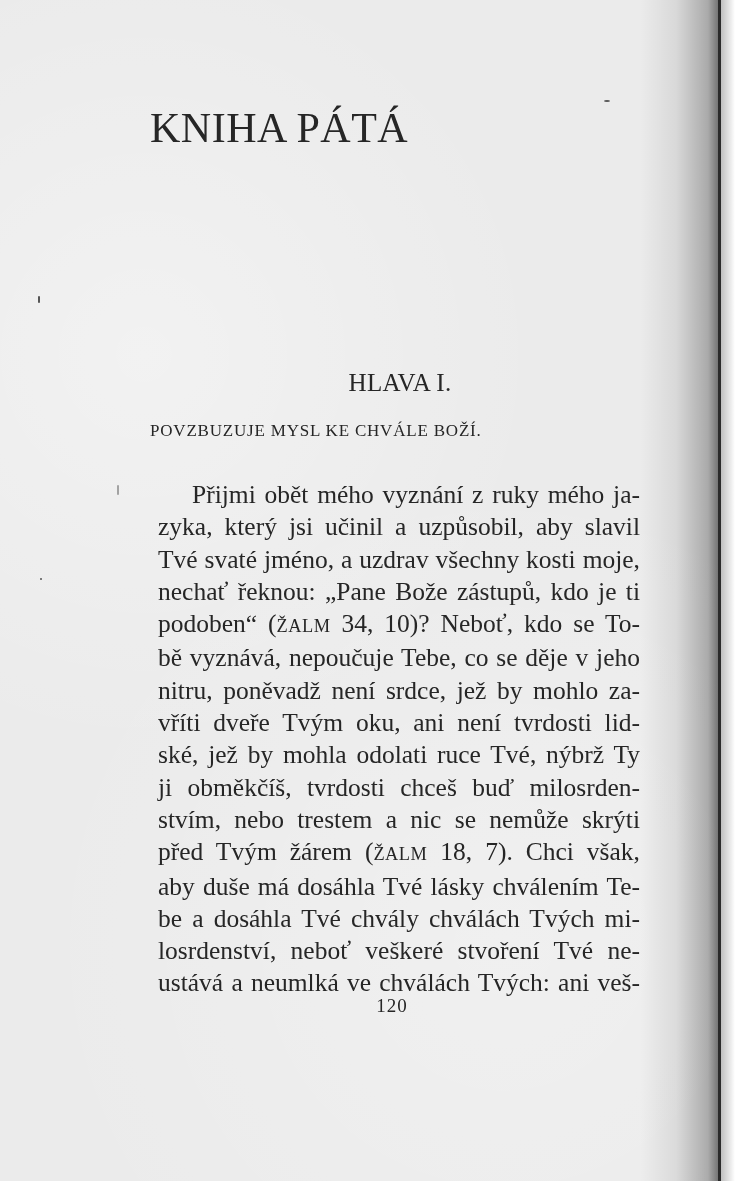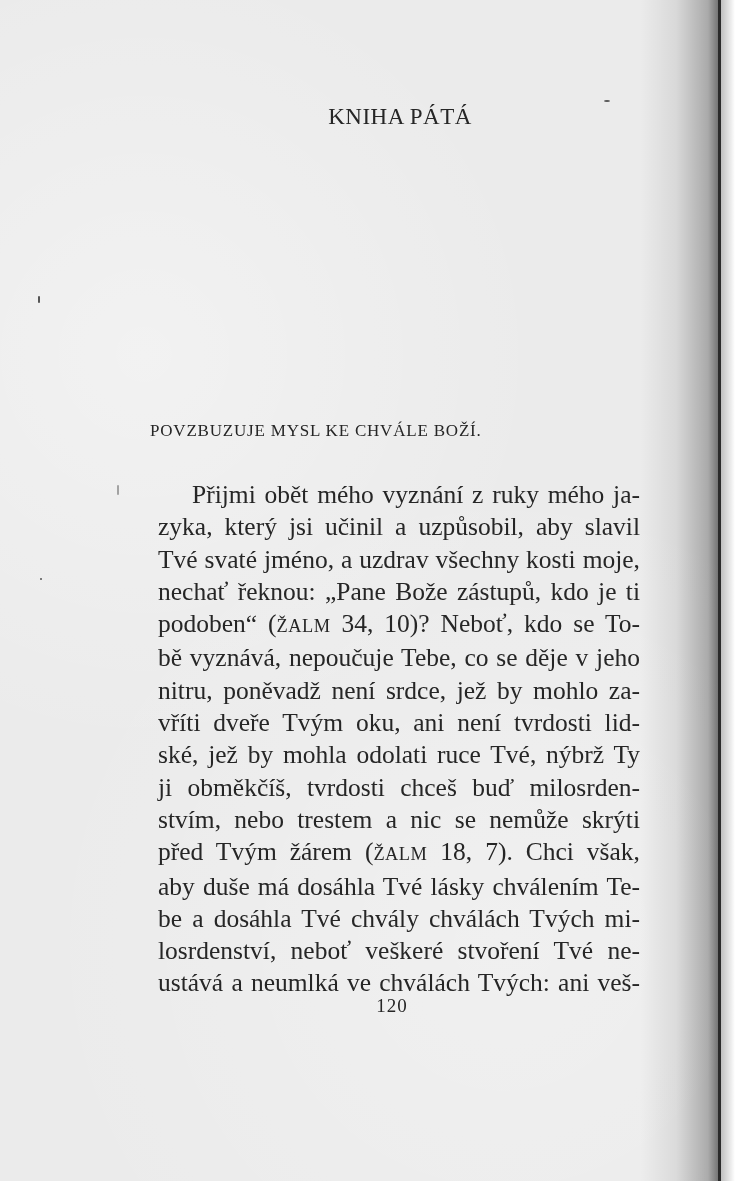--- a/index.html
+++ b/index.html
@@ -53,22 +53,22 @@
   }
   .text {
     position: absolute;
     color: #262626;
     font-family: "Liberation Serif", "DejaVu Serif", serif;
   }
   .book-title {
     left: 150px;
     top: 104px;
     width: 500px;
-    text-align: center;
-    font-size: 23px;
+    text-align: left;
+    font-size: 42px;
     letter-spacing: 0.5px;
     margin: 0;
     font-weight: normal;
   }
   .subtitle {
     left: 108px;
     top: 163px;
     width: 548px;
     font-style: italic;
     font-size: 29px;
@@ -148,20 +148,21 @@
   <div class="page-edge-shadow"></div>
 
   <span class="speck" style="left:38px;top:296px;width:2px;height:7px;border-radius:1px;"></span>
   <span class="speck" style="left:117px;top:485px;width:2px;height:10px;border-radius:1px;opacity:.5;"></span>
   <span class="speck" style="left:40px;top:578px;width:2px;height:2px;"></span>
   <span class="speck" style="left:604px;top:100px;width:6px;height:2px;"></span>
 
   <h1 class="text book-title">KNIHA PÁTÁ</h1>
 
 
+  <h2 class="text chapter-title">HLAVA I.</h2>
   <div class="text chapter-summary">POVZBUZUJE MYSL KE CHVÁLE BOŽÍ.</div>
 
   <div class="text body-text">
     <span class="line indent">Přijmi obět mého vyznání z ruky mého ja-</span>
     <span class="line">zyka, který jsi učinil a uzpůsobil, aby slavil</span>
     <span class="line">Tvé svaté jméno, a uzdrav všechny kosti moje,</span>
     <span class="line">nechať řeknou: „Pane Bože zástupů, kdo je ti</span>
     <span class="line"><span>podoben“ (</span><span class="smallcaps">ŽALM</span><span> 34, 10)? Neboť, kdo se To-</span></span>
     <span class="line">bě vyznává, nepoučuje Tebe, co se děje v jeho</span>
     <span class="line">nitru, poněvadž není srdce, jež by mohlo za-</span>

